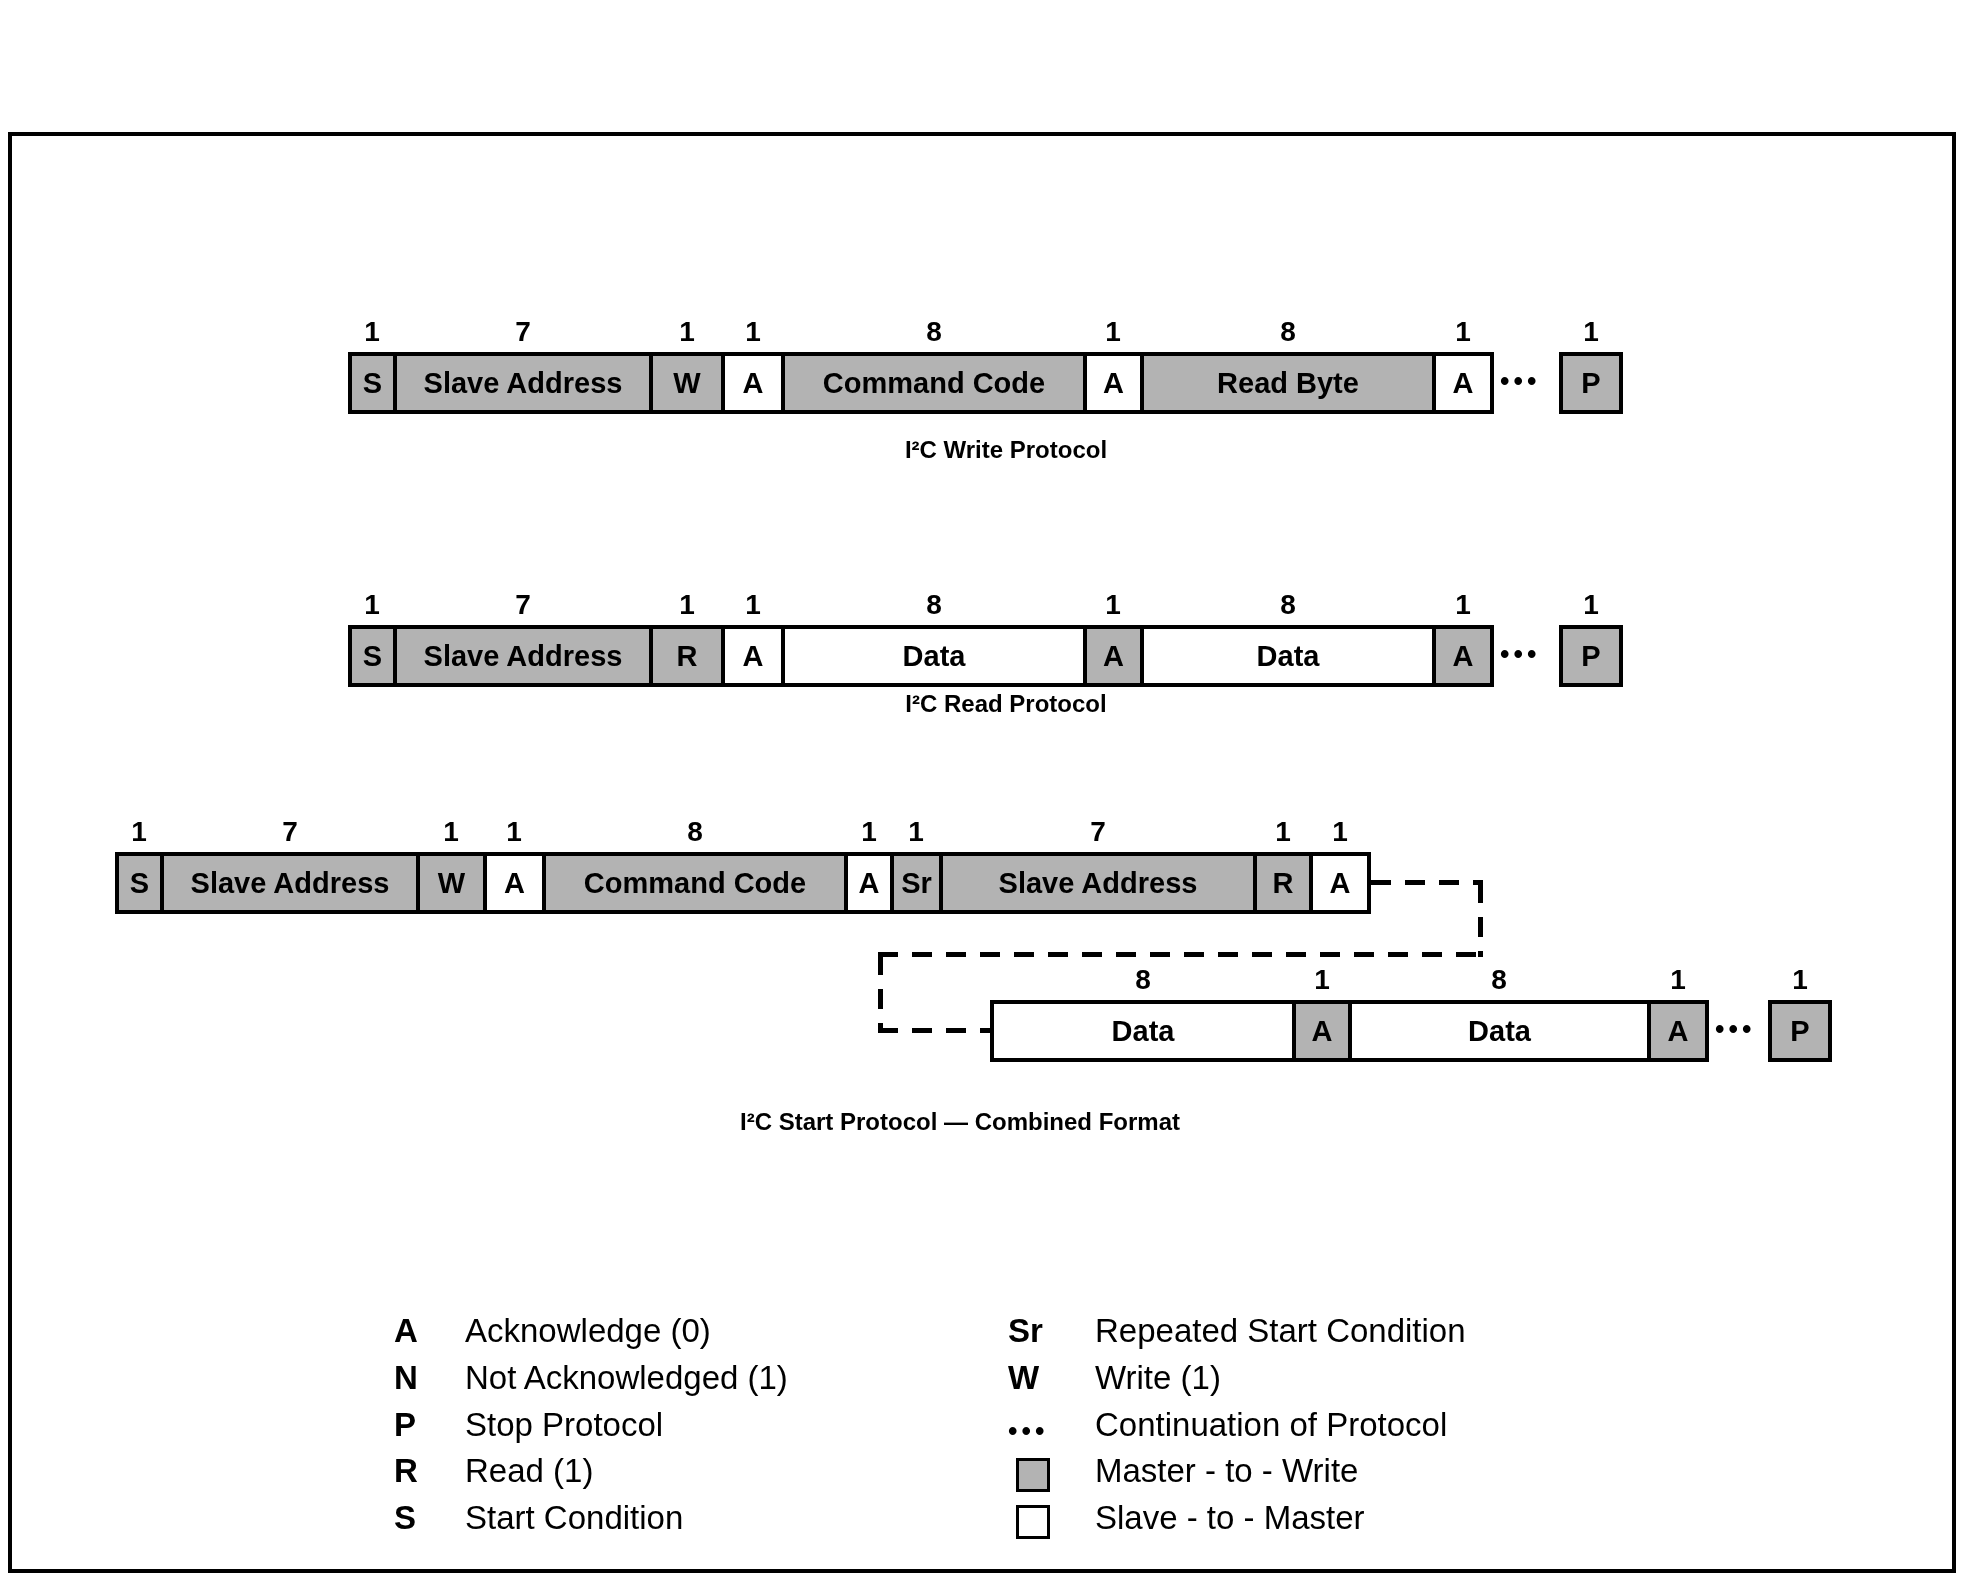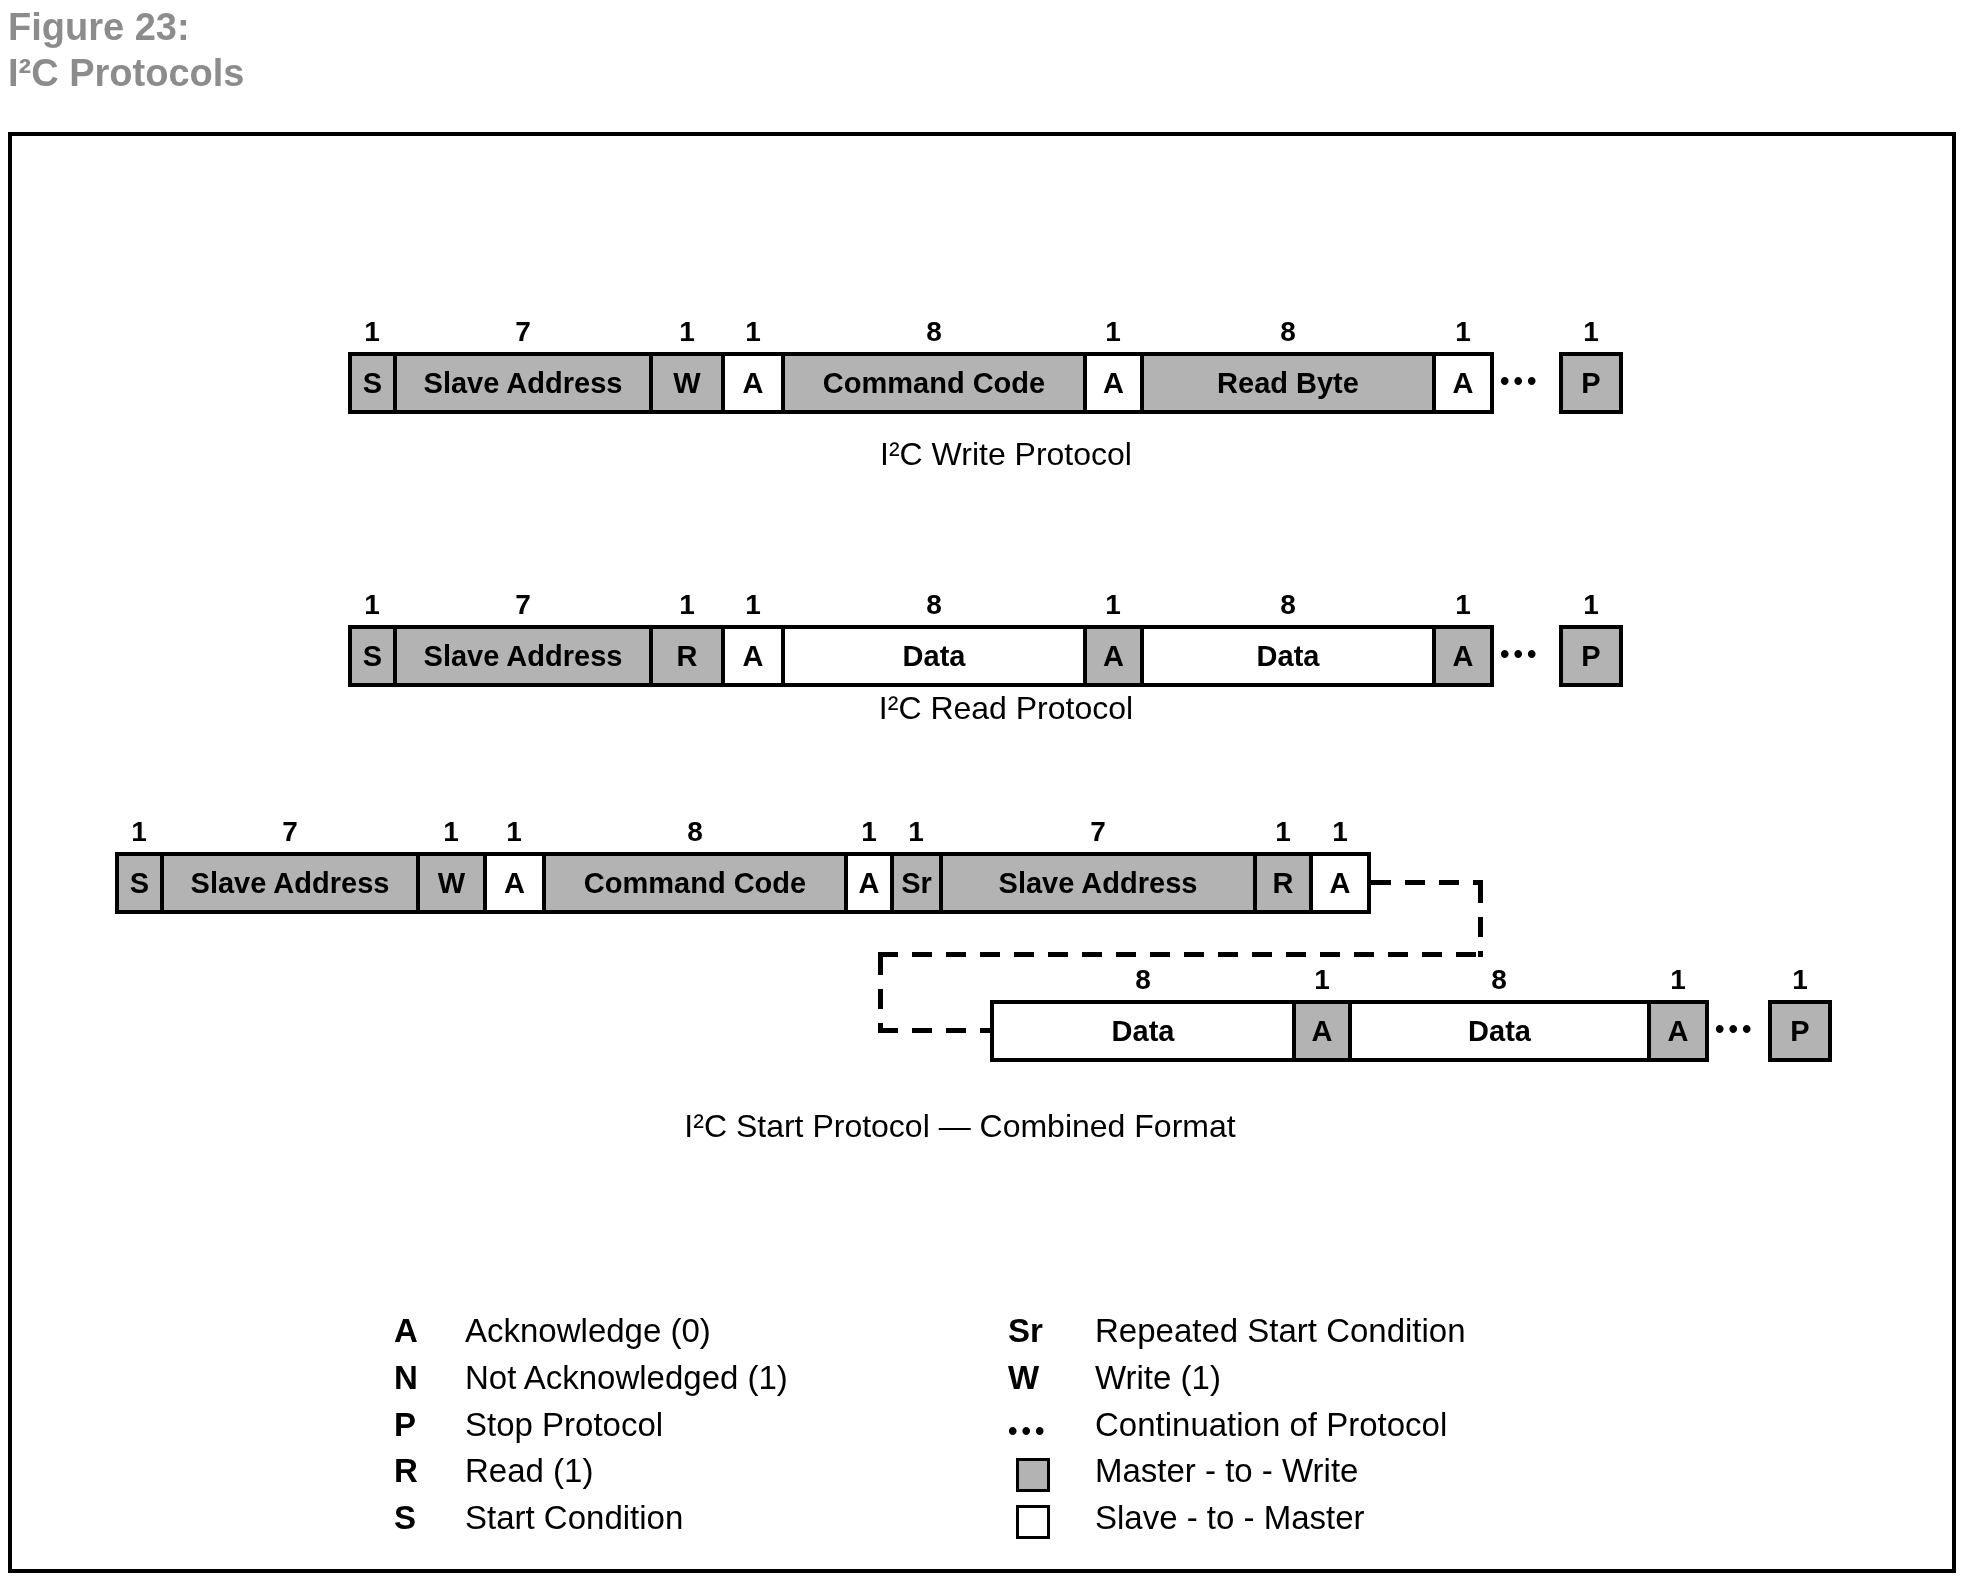--- a/index.html
+++ b/index.html
@@ -14,43 +14,39 @@
 
   .cell { position:absolute; height:62px; border:4px solid #000;
           display:flex; align-items:center; justify-content:center;
           font-weight:bold; font-size:29px; color:#000; }
   .master { background:#b3b3b3; }
   .slave  { background:#ffffff; }
 
   .bits { position:absolute; width:70px; text-align:center;
           font-weight:bold; font-size:28px; color:#000; }
 
-  .caption { position:absolute; font-weight:normal; font-size:32px; color:#000;
+  .caption { position:absolute; font-weight:bold; font-size:24px; color:#000;
              text-align:center; }
 
   .dots { position:absolute; font-weight:bold; font-size:27px; letter-spacing:4px; color:#000; }
 
   .dash-h { position:absolute; height:5px;
             background:repeating-linear-gradient(90deg,#000 0 20px,transparent 20px 34px); }
   .dash-v { position:absolute; width:5px;
             background:repeating-linear-gradient(180deg,#000 0 20px,transparent 20px 34px); }
 
   .legend-key  { position:absolute; font-weight:bold; font-size:33px; color:#000; }
   .legend-text { position:absolute; font-size:33px; color:#000; }
   .swatch { position:absolute; width:34px; height:34px; border:3px solid #000; }
 </style>
 </head>
 <body>
 
 <div class="page">
 
-  <div class="fig-title">
-    <div>Figure 23:</div>
-    <div>I²C Protocols</div>
-  </div>
 
   <div class="frame"></div>
 
   <div>
     <div class="bits" style="left:337px;top:316px">1</div>
     <div class="bits" style="left:488px;top:316px">7</div>
     <div class="bits" style="left:652px;top:316px">1</div>
     <div class="bits" style="left:718px;top:316px">1</div>
     <div class="bits" style="left:899px;top:316px">8</div>
     <div class="bits" style="left:1078px;top:316px">1</div>

